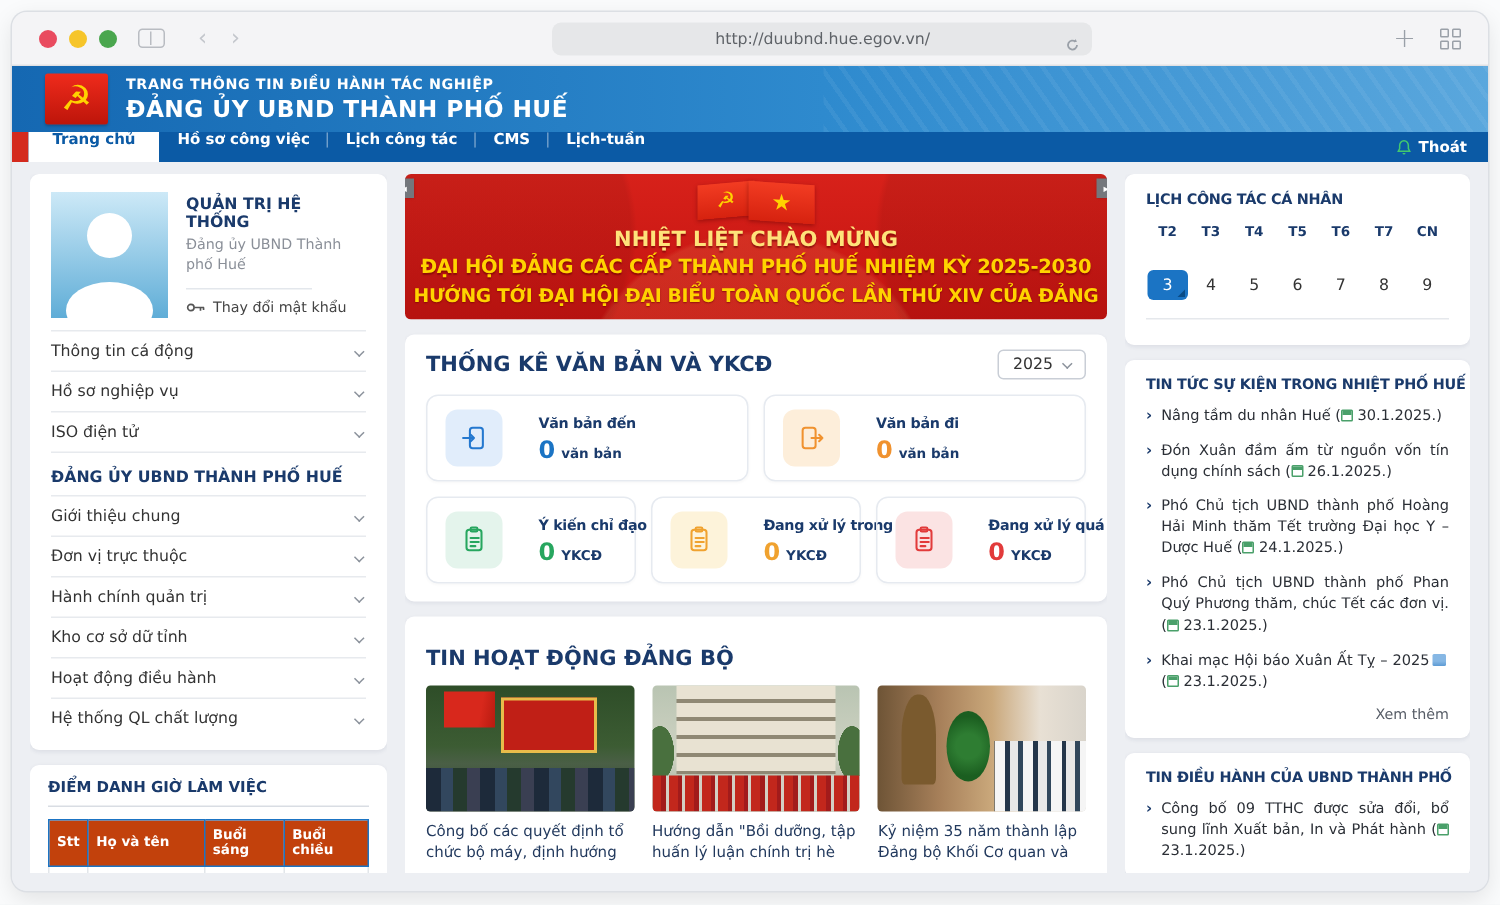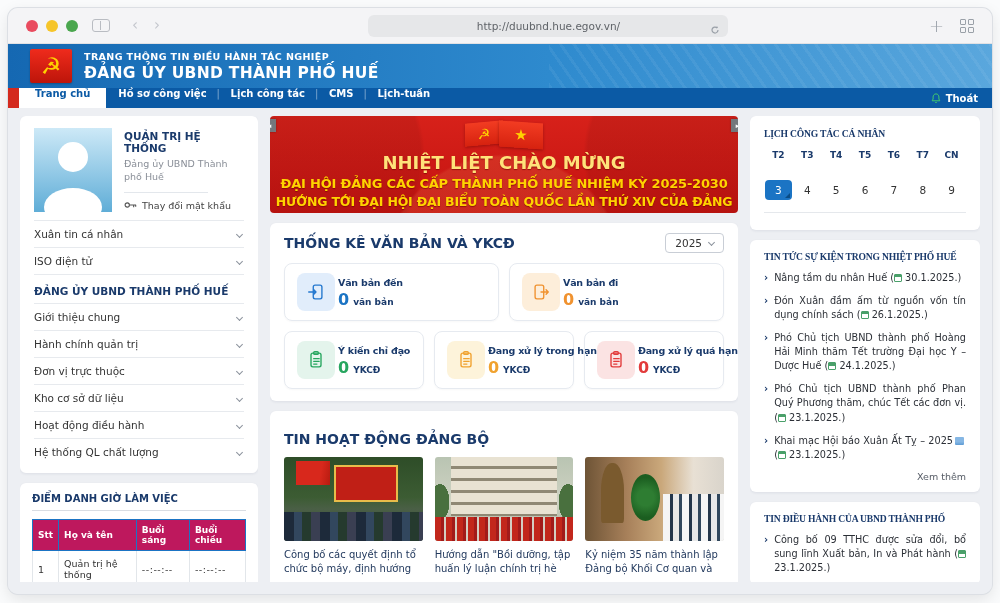--- a/index.html
+++ b/index.html
@@ -61,49 +61,49 @@
   .chgpass { display:flex; align-items:center; gap:5px; font-size:9.5px; color:#444; cursor:pointer; }
   .menu { margin-top:8px; }
   .menu-item { display:flex; justify-content:space-between; align-items:center; padding:7px 0; border-top:1px solid #e7eaee; font-size:10.5px; color:#333; cursor:pointer; }
   .cev { width:5px; height:5px; border-right:1.3px solid #8b929c; border-bottom:1.3px solid #8b929c; transform:rotate(45deg); margin-right:2px; flex:none; }
   .menu-sec { font-size:10.5px; font-weight:bold; color:#1a3a6b; padding:10px 0 6px; border-top:1px solid #e7eaee; }
 
   
   .att-card { padding:10px 12px 12px; }
   .att-title { font-size:10px; font-weight:bold; color:#1a3a6b; padding-bottom:6px; border-bottom:1px solid #d9dde3; }
   table.att { width:100%; border-collapse:collapse; margin-top:8px; }
-  table.att th { background:#be185d; color:#fff; font-size:9px; font-weight:bold; text-align:left; padding:5px 5px; border:1px solid #1b74c4; }
+  table.att th { background:#c2410c; color:#fff; font-size:9px; font-weight:bold; text-align:left; padding:5px 5px; border:1px solid #1b74c4; }
   table.att td { font-size:9.5px; color:#333; padding:7px 5px; border:1px solid #e2e6ea; }
   td.tm { color:#a9adb4; font-size:8px; letter-spacing:.5px; }
 
   
   .banner-wrap { position:relative; flex:none; }
   .banner { height:97px; border-radius:4px; overflow:hidden; position:relative; text-align:center; color:#ffd300;
     background: radial-gradient(circle at 50% 165%, rgba(255,230,150,.10) 0 42%, transparent 43%),
                 radial-gradient(circle at 8% 40%, rgba(0,0,0,.07) 0 26%, transparent 27%),
                 radial-gradient(circle at 92% 40%, rgba(0,0,0,.07) 0 26%, transparent 27%),
                 linear-gradient(180deg,#d7211a,#c41310); }
   .flags { position:absolute; left:50%; top:6px; transform:translateX(-50%); display:flex; align-items:flex-start; }
   .flag { display:flex; align-items:center; justify-content:center; background:linear-gradient(180deg,#f23c22,#d6220f); box-shadow:0 1px 3px rgba(90,0,0,.45); color:#ffd300; }
   .flag.hammer { width:38px; height:23px; font-size:14px; transform:skewY(-5deg); }
   .flag.star { width:44px; height:26px; font-size:15px; transform:skewY(4deg); margin-left:-4px; }
-  .bl1 { margin-top:36px; font-size:18px; font-weight:bold; color:#ffe27a; text-shadow:0 1px 1px rgba(110,0,0,.6); }
+  .bl1 { margin-top:36px; font-size:14px; font-weight:bold; color:#ffe27a; text-shadow:0 1px 1px rgba(110,0,0,.6); }
   .bl2 { font-size:13px; font-weight:bold; margin-top:3px; letter-spacing:-.2px; text-shadow:0 1px 1px rgba(110,0,0,.6); }
   .bl3 { font-size:12.5px; font-weight:bold; margin-top:3px; letter-spacing:-.2px; text-shadow:0 1px 1px rgba(110,0,0,.6); }
   .bnav { position:absolute; width:13px; height:13px; background:#74777c; color:#fff; font-size:7px; display:flex; align-items:center; justify-content:center; cursor:pointer; z-index:2; box-shadow:0 0 2px rgba(0,0,0,.3); }
   .bnav.left { left:-7px; top:3px; } .bnav.right { right:-6px; top:3px; }
 
   
   .stats-card { padding:10px 14px 12px; }
   .sec-head { display:flex; justify-content:space-between; align-items:center; }
   .sec-title { font-size:14px; font-weight:bold; color:#1a3a6b; }
   .year-select { border:1px solid #c9ced6; border-radius:4px; padding:3px 9px; font-size:10.5px; color:#333; display:flex; align-items:center; gap:7px; cursor:pointer; background:#fff; }
   .year-select .cev { margin:0 0 2px; }
   .stat-grid { display:flex; flex-wrap:wrap; gap:10px; margin-top:10px; }
-  .stat-card { border:1px solid #e6eaf0; border-radius:8px; padding:9px 12px; display:flex; align-items:center; gap:3px; width:calc(33.33% - 6.7px); box-shadow:0 1px 2px rgba(0,0,0,.03); cursor:pointer; }
+  .stat-card { border:1px solid #e6eaf0; border-radius:8px; padding:9px 12px; display:flex; align-items:center; gap:24px; width:calc(33.33% - 6.7px); box-shadow:0 1px 2px rgba(0,0,0,.03); cursor:pointer; }
   .stat-card.wide { width:calc(50% - 5px); }
   .stat-icon { width:38px; height:38px; border-radius:8px; flex:none; display:flex; align-items:center; justify-content:center; }
   .stat-icon svg { display:none; }
   .stat-card.doc-in  svg.i-doc-in  { display:block; }
   .stat-card.doc-out svg.i-doc-out { display:block; }
   .stat-card.clip    svg.i-clip    { display:block; }
   .stat-txt { min-width:0; }
   .stat-label { font-size:9.5px; color:#1a3a6b; font-weight:600; white-space:nowrap; letter-spacing:-.2px; }
   .stat-valrow { margin-top:4px; display:flex; align-items:baseline; gap:4px; }
   .stat-val { font-size:16px; font-weight:bold; line-height:1; }
@@ -128,21 +128,21 @@
   .s3 .wreath { position:absolute; left:33%; top:20%; width:21%; height:56%; border-radius:50%; background:radial-gradient(circle,#2e7d32 30%,#1b5e20 72%); }
   .s3 .people { position:absolute; right:0; bottom:0; width:44%; height:56%; background:repeating-linear-gradient(90deg,#f5f5f5 0 7px,#24364a 7px 10px,#e8e8e8 10px 16px,#31475c 16px 19px); }
   .news-title { font-size:10px; color:#233a5e; line-height:1.4; margin-top:7px; height:28px; overflow:hidden; }
   .news-date { margin-top:5px; font-size:9.5px; color:#5f6670; display:flex; align-items:center; gap:4px; }
   .cal-ic { display:inline-block; width:8px; height:8px; border:1px solid #4aa06a; border-radius:1px; background:linear-gradient(180deg,#4aa06a 0 2.5px,transparent 2.5px); flex:none; vertical-align:-1px; }
   .cal-ic.blue { border-color:#3b78c2; background:linear-gradient(180deg,#3b78c2 0 2.5px,transparent 2.5px); }
   .see-more { position:absolute; right:14px; bottom:10px; font-size:9.5px; color:#565c66; cursor:pointer; }
 
   
   .cal-card { padding:12px 14px 10px; flex:none; }
-  .r-title { font-size:9.6px; font-weight:bold; color:#1a3a6b; letter-spacing:-.2px; white-space:nowrap;font-family:Liberation Serif, serif; }
+  .r-title { font-size:9.6px; font-weight:bold; color:#1a3a6b; letter-spacing:-.2px; white-space:nowrap; }
   .cal-row { display:flex; margin-top:11px; }
   .cal-col { flex:1; text-align:center; }
   .cal-day { font-size:9px; font-weight:bold; color:#1a3a6b; }
   .cal-date { font-size:10.5px; color:#333; margin-top:9px; height:20px; line-height:20px; cursor:pointer; position:relative; }
   .cal-date .pill { display:inline-block; min-width:27px; height:20px; line-height:20px; border-radius:4px; }
   .cal-date.sel .pill { background:#1b74c4; color:#fff; position:relative; }
   .cal-date.sel .pill::after { content:""; position:absolute; right:2px; bottom:2px; width:0; height:0; border-left:5px solid transparent; border-bottom:5px solid #0a4c86; }
   .cal-div { border-top:1px solid #e5e8ec; margin-top:12px; height:8px; }
 
   .rnews-card { padding:11px 14px 10px; }
@@ -251,51 +251,55 @@
                     <circle cx="3.5" cy="4" r="2.3" fill="none" stroke="#555" stroke-width="1.2"></circle>
                     <path d="M6 4h7M10.4 4v2.4M12.6 4v1.8" stroke="#555" stroke-width="1.2" fill="none"></path>
                   </svg>
                 <span>Thay đổi mật khẩu</span>
               </div>
             </div>
           </div>
           <div class="menu">
 
               <div class="menu-item">
-                <span>Xuân tin cá nhân</span>
-                <span class="cev"></span>
-              </div>
-
+                <span>Thông tin cá động</span>
+                <span class="cev"></span>
+              </div>
+
+              <div class="menu-item">
+                <span>Hồ sơ nghiệp vụ</span>
+                <span class="cev"></span>
+              </div>
 
               <div class="menu-item">
                 <span>ISO điện tử</span>
                 <span class="cev"></span>
               </div>
 
           </div>
           <div class="menu-sec">ĐẢNG ỦY UBND THÀNH PHỐ HUẾ</div>
           <div>
 
               <div class="menu-item">
                 <span>Giới thiệu chung</span>
                 <span class="cev"></span>
               </div>
 
               <div class="menu-item">
+                <span>Đơn vị trực thuộc</span>
+                <span class="cev"></span>
+              </div>
+
+              <div class="menu-item">
                 <span>Hành chính quản trị</span>
                 <span class="cev"></span>
               </div>
 
               <div class="menu-item">
-                <span>Đơn vị trực thuộc</span>
-                <span class="cev"></span>
-              </div>
-
-              <div class="menu-item">
-                <span>Kho cơ sở dữ liệu</span>
+                <span>Kho cơ sở dữ tỉnh</span>
                 <span class="cev"></span>
               </div>
 
               <div class="menu-item">
                 <span>Hoạt động điều hành</span>
                 <span class="cev"></span>
               </div>
 
               <div class="menu-item">
                 <span>Hệ thống QL chất lượng</span>

